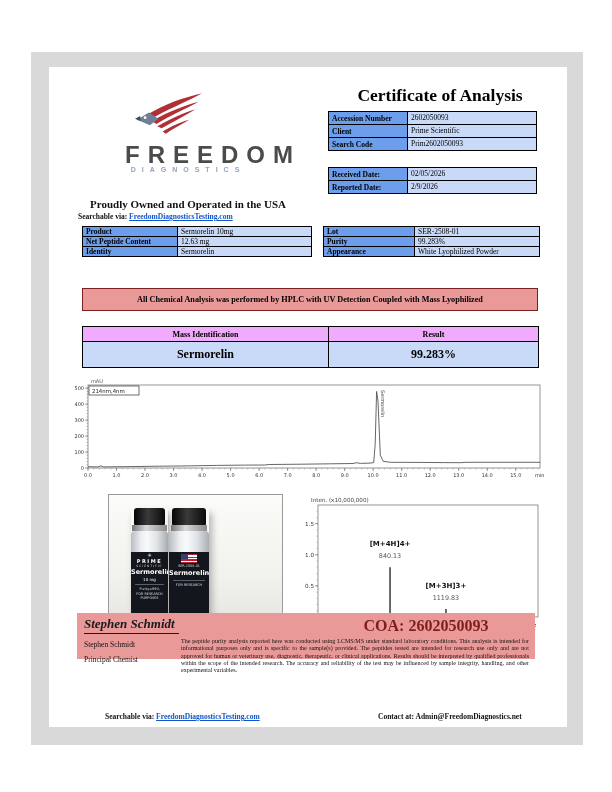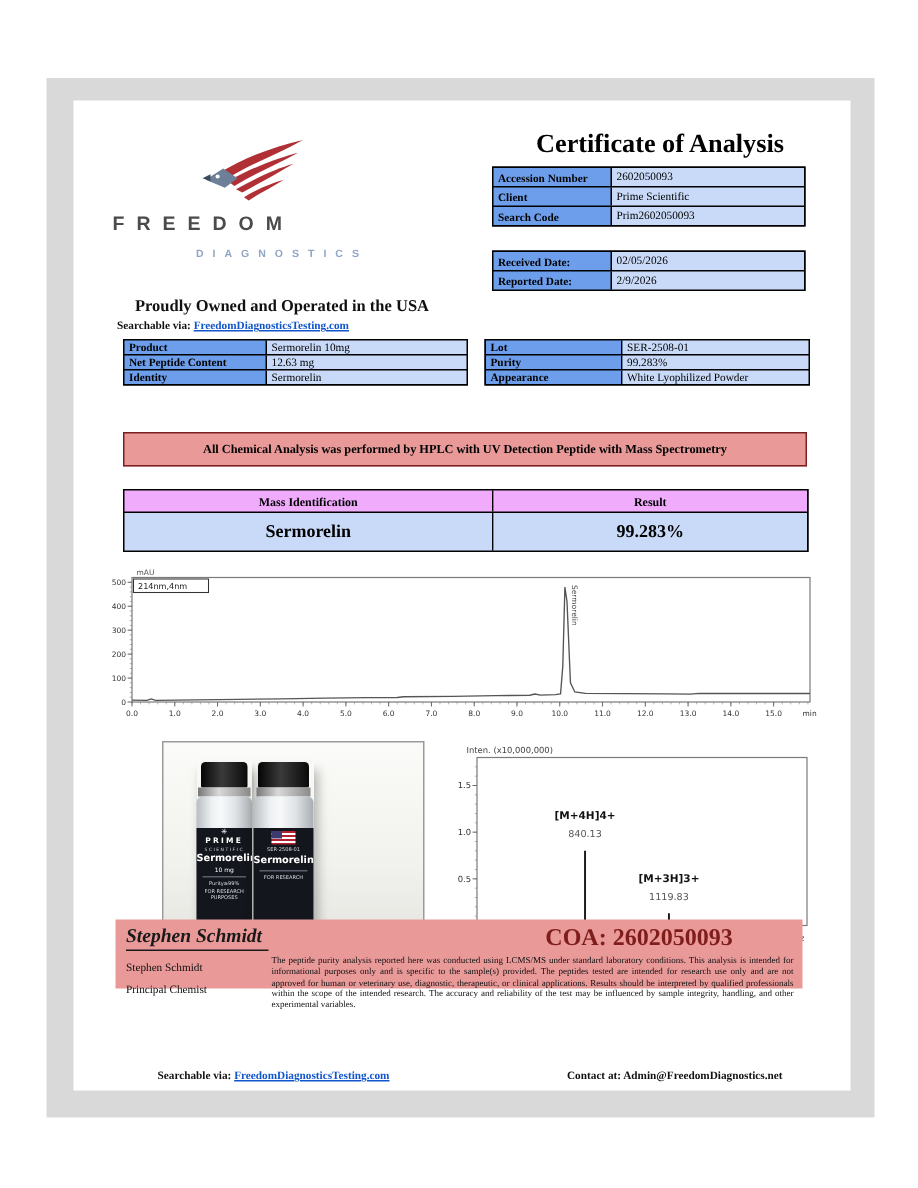--- a/index.html
+++ b/index.html
@@ -6,23 +6,23 @@
   body{width:612px;height:792px;position:relative;background:#ffffff;
        font-family:"Liberation Serif",serif;-webkit-font-smoothing:antialiased;}
   .abs{position:absolute;}
 
   
   #frame{left:31px;top:52px;width:552px;height:693px;background:#d9d9d9;}
   #doc{left:49px;top:67px;width:518px;height:660px;background:#ffffff;}
 
   
   #eagle{left:135px;top:92px;width:68px;height:45px;}
-  #wordmark{left:75px;top:141px;width:226px;text-align:left;
+  #wordmark{left:75px;top:141px;width:226px;text-align:right;
             font-family:"Liberation Sans",sans-serif;font-weight:bold;
-            font-size:13px;letter-spacing:8px;color:#4b4b4b;}
+            font-size:24px;letter-spacing:8px;color:#4b4b4b;}
   #wordmark-sub{left:75px;top:166px;width:226px;text-align:center;
             font-family:"Liberation Sans",sans-serif;font-weight:bold;
             font-size:7px;letter-spacing:6px;color:#8fa6c4;}
   #tagline{left:75px;top:198px;width:226px;text-align:center;font-weight:bold;font-size:11px;color:#111;}
   #searchable-top{left:78px;top:212px;font-weight:bold;font-size:7.5px;color:#111;}
   a.link{color:#1155cc;text-decoration:underline;cursor:pointer;}
 
   
   #coa-title{left:318px;top:85px;width:244px;text-align:center;
              font-size:17.5px;font-weight:bold;color:#000;}
@@ -178,21 +178,21 @@
   <div class="row">
     <div class="lab">Purity</div>
     <div class="val">99.283%</div>
   </div>
   <div class="row">
     <div class="lab">Appearance</div>
     <div class="val">White Lyophilized Powder</div>
   </div>
 </div>
 
-<div class="abs" id="banner">All Chemical Analysis was performed by HPLC with UV Detection Peptide with Mass Spectrometry</div>
+<div class="abs" id="banner">All Chemical Analysis was performed by HPLC with UV Detection Coupled with Mass Lyophilized</div>
 
 <div class="abs" id="result-table">
   <div class="hrow">
     <div class="c1">Mass Identification</div>
     <div class="c2">Result</div>
   </div>
   <div class="drow">
     <div class="c1">Sermorelin</div>
     <div class="c2">99.283%</div>
   </div>

